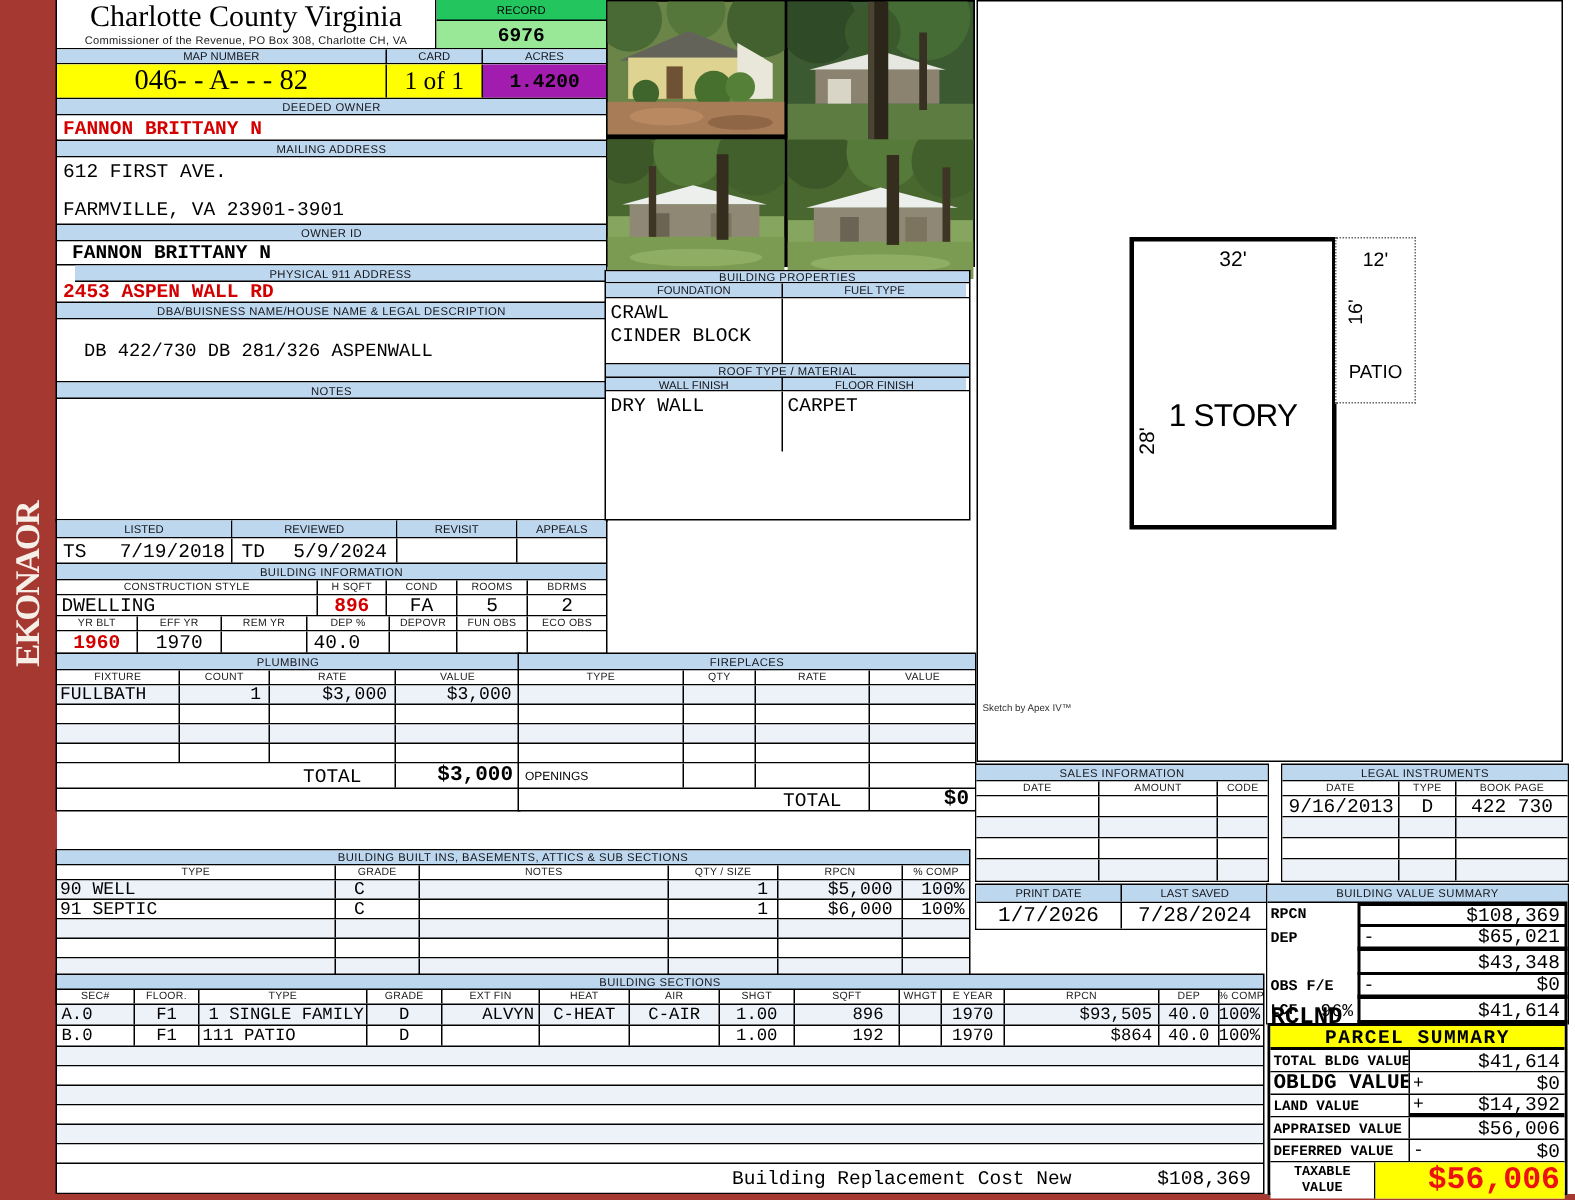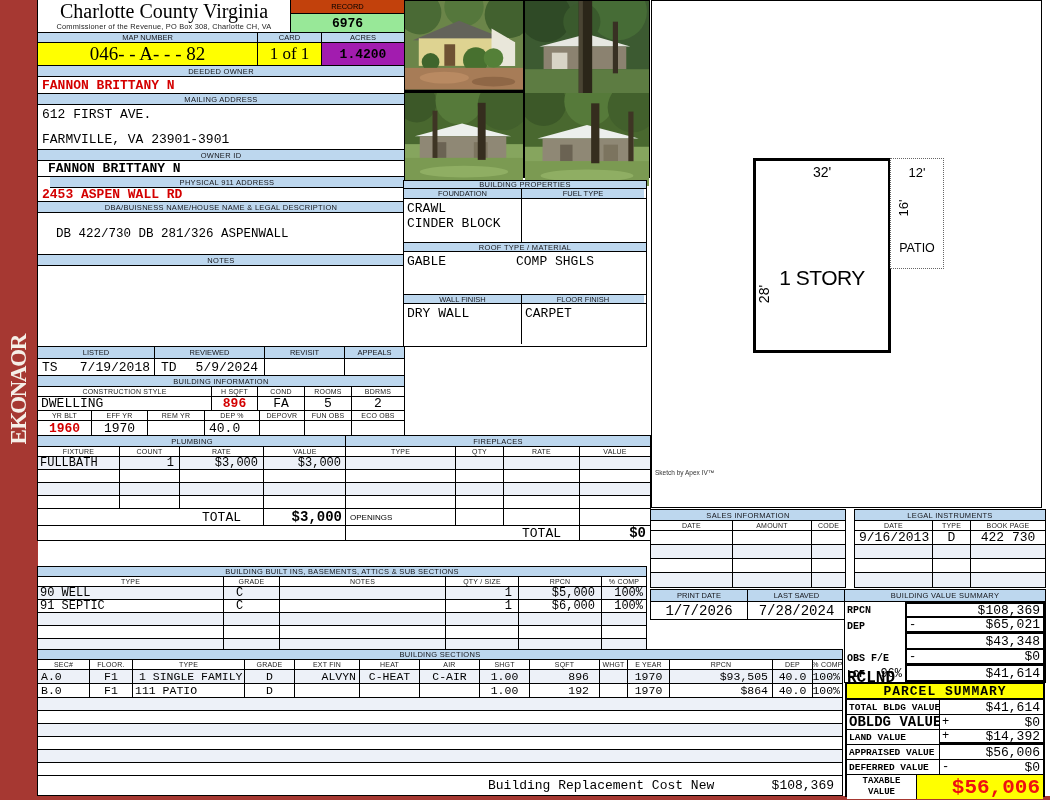--- a/index.html
+++ b/index.html
@@ -48,21 +48,21 @@
     </div>
 
   <div class="abs shadowbox" style="left:38px;top:0;width:366px;height:347px;">
 
     <div class="row" style="height:33px;">
       <div class="cell" style="width:253px;flex-direction:column;justify-content:center;align-items:center;">
         <div class="serif" style="font-size:20px;line-height:21px;">Charlotte County Virginia</div>
         <div style="font-size:7.4px;letter-spacing:.2px;color:#222;">Commissioner of the Revenue, PO Box 308, Charlotte CH, VA</div>
       </div>
       <div class="cell" style="width:113px;flex-direction:column;align-items:stretch;">
-        <div style="height:14px;background:#c2410c;border-bottom:1px solid #000;display:flex;align-items:center;justify-content:center;font-size:7.5px;">RECORD</div>
+        <div style="height:14px;background:#22c55e;border-bottom:1px solid #000;display:flex;align-items:center;justify-content:center;font-size:7.5px;">RECORD</div>
         <div class="mono b" style="flex:1;background:#98E898;display:flex;align-items:center;justify-content:center;font-size:13px;">6976</div>
       </div>
     </div>
 
     <div class="row" style="height:10px;">
       <div class="cell barc" style="width:220px;">MAP NUMBER</div>
       <div class="cell barc" style="width:64px;">CARD</div>
       <div class="cell barc" style="width:82px;">ACRES</div>
     </div>
 
@@ -211,26 +211,20 @@
       <div class="cell barc" style="width:122px;">FUEL TYPE</div>
     </div>
     <div class="row mono d13" style="height:44px;">
       <div class="cell" style="width:118px;flex-direction:column;align-items:flex-start;justify-content:flex-start;padding:2px 3px;">
         <div>CRAWL</div>
         <div>CINDER BLOCK</div>
       </div>
       <div class="cell" style="width:122px;"></div>
     </div>
     <div class="bar" style="height:9px;">ROOF TYPE / MATERIAL</div>
-    <div class="row mono d13" style="height:43px;">
-      <div class="cell" style="width:240px;align-items:flex-start;padding:2px 3px;border-right:none;">
-        <span>GABLE</span>
-        <span style="margin-left:70px;">COMP SHGLS</span>
-      </div>
-    </div>
     <div class="row" style="height:9px;">
       <div class="cell barc" style="width:118px;">WALL FINISH</div>
       <div class="cell barc" style="width:122px;">FLOOR FINISH</div>
     </div>
     <div class="row mono d13 noline" style="height:40px;">
       <div class="cell" style="width:118px;align-items:flex-start;padding:2px 3px;">DRY WALL</div>
       <div class="cell" style="width:122px;align-items:flex-start;padding:2px 3px;">CARPET</div>
     </div>
   </div>
 

